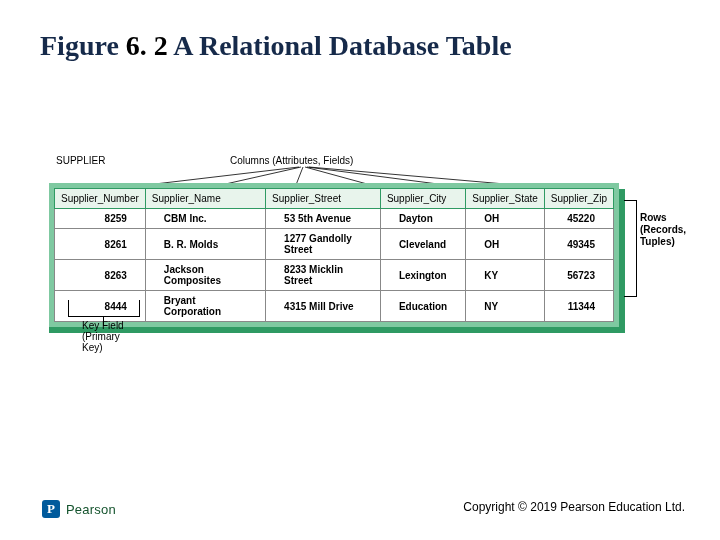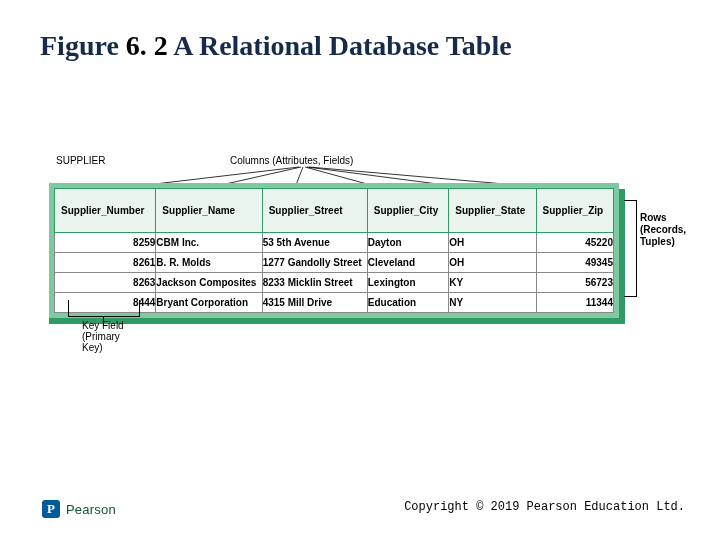--- a/index.html
+++ b/index.html
@@ -1,31 +1,31 @@
 <!DOCTYPE html>
 <html><head>
 <meta charset="utf-8">
 <style>
 html,body{margin:0;padding:0;width:720px;height:540px;background:#fff;font-family:Arial,Helvetica,sans-serif;color:#000;position:relative}
 .title{position:absolute;left:40px;top:30px;width:640px;font-family:Liberation Serif, serif;font-size:28px;font-weight:bold;color:#162a4a}
 .title .num{color:#000}
 .label{position:absolute;font-size:10px;font-weight:normal;color:#000}
 .tbl{position:absolute;left:54px;top:188px;width:560px;border-collapse:collapse;font-size:10px;background:#fff;box-shadow:0 0 0 5px #7fc9a1,0 6px 0 5px #2f9a63,6px 6px 0 5px #2f9a63}
-.tbl th{background:#e8f4ec;border:1px solid #2f9a63;padding:16px 6px;text-align:left;font-weight:bold}
-.tbl td{border:1px solid #888;padding:4px 0;text-align:left;font-weight:bold}
+.tbl th{background:#e8f4ec;border:1px solid #2f9a63;padding:4px 6px;text-align:left;font-weight:normal}
+.tbl td{border:1px solid #888;padding:4px 18px;text-align:left;font-weight:bold}
 .tbl td.num{text-align:right}
 svg.spokes{position:absolute;left:54px;top:165px;width:560px;height:25px}
 .rows-label-box{position:absolute;left:640px;top:212px;font-size:10px;font-weight:bold;line-height:1.2}
 .rows-bracket{position:absolute;left:624px;top:200px;width:12px;height:95px;border-top:1px solid #000;border-right:1px solid #000;border-bottom:1px solid #000}
 .key-bracket{position:absolute;left:68px;top:300px;width:70px;height:16px;border-left:1px solid #000;border-right:1px solid #000;border-bottom:1px solid #000}
 .key-tail{position:absolute;left:103px;top:316px;width:0;height:10px;border-left:1px solid #000}
 .logo-wrap{position:absolute;left:42px;bottom:22px;display:flex;align-items:center;gap:6px}
 .logo{width:18px;height:18px;background:#005a9c;border-radius:3px;display:flex;align-items:center;justify-content:center;color:#fff;font-family:"Times New Roman",serif;font-weight:bold;font-size:13px}
 .brand{font-size:13px;color:#14532d;letter-spacing:.2px}
-.copy{position:absolute;right:35px;bottom:26px;font-size:12px;font-family:Liberation Mono, monospace}
+.copy{position:absolute;right:35px;bottom:26px;font-size:12px;font-family:Liberation Sans, sans-serif}
 </style>
 </head>
 <body>
 
 <div class="title">
   <span>Figure </span><span class="num">6. 2</span><span> A Relational Database Table</span>
 </div>
 
 <div class="label" style="left:56px;top:155px">SUPPLIER</div>
 <div class="label" style="left:230px;top:155px">Columns (Attributes, Fields)</div>

